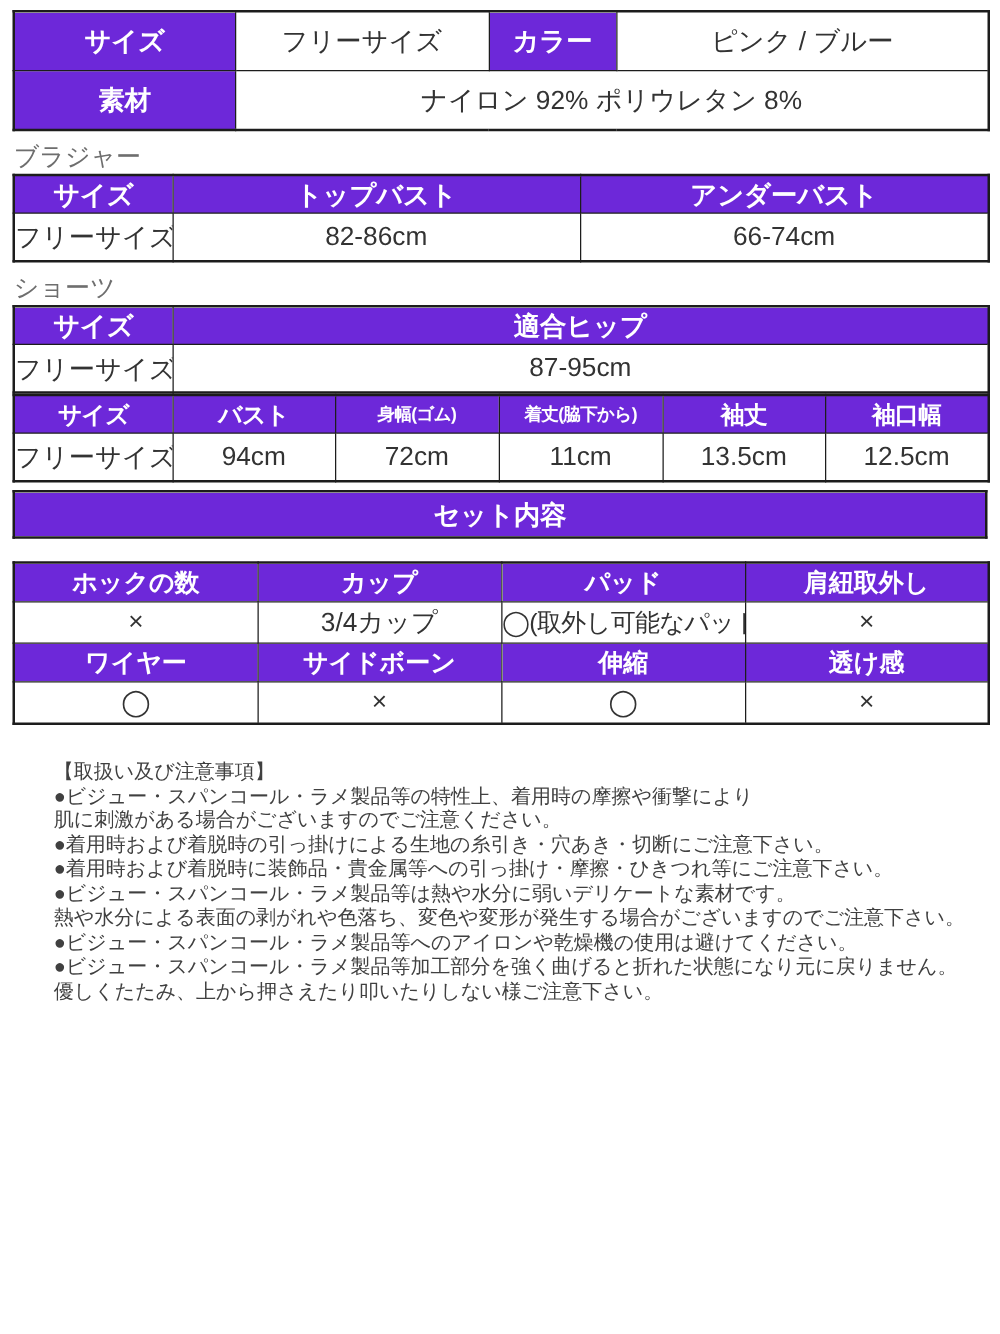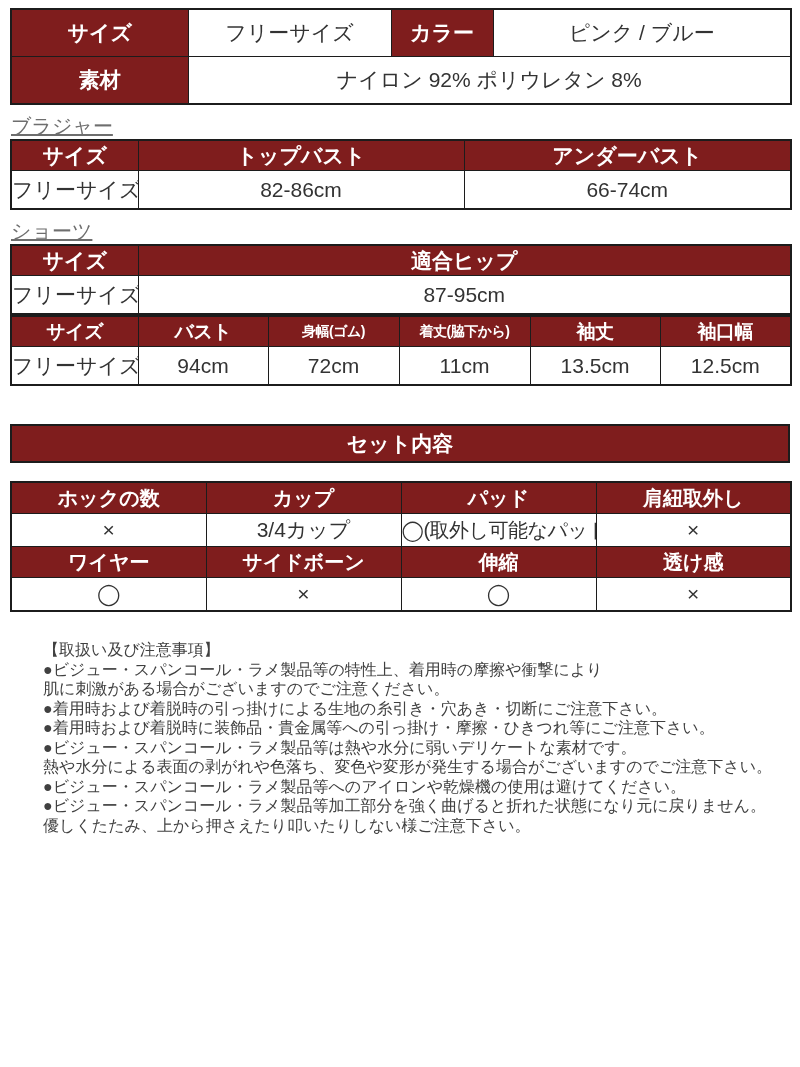--- a/index.html
+++ b/index.html
@@ -22,41 +22,40 @@
     border: 1px solid #1c1c1c;
     text-align: center;
     vertical-align: middle;
     font-size: 21px;
     color: #333333;
     padding: 0;
     overflow: hidden;
     white-space: nowrap;
   }
   td.hd {
-    background: #7f1d1d;
+    background: #6d28d9;
     color: #ffffff;
     font-weight: bold;
   }
 
   .t1 td { height: 46px; }
 
   .section-label {
     font-size: 20px;
     color: #6e6e6e;
     margin: 10px 0 2px 1px;
     line-height: 22px;
-    text-decoration: underline;
   }
   .t-spec .hrow td { height: 29px; }
   .t-spec .drow td { height: 37px; }
 
   .t-tops .hrow td { font-size: 19px; letter-spacing: -0.5px; }
   .t-tops .hrow td.narrowhd { font-size: 14px; letter-spacing: -0.5px; }
 
-  .t-set { margin-top: 38px; }
+  .t-set { margin-top: 6px; }
   .t-set .hrow td { height: 35px; }
   .t-set .drow td { height: 38px; font-size: 19px; letter-spacing: -0.5px; }
 
   .t-feat { margin-top: 18px; }
   .t-feat .hrow td { height: 30px; font-size: 20px; margin-top: 28px; }
   .t-feat .drow td { height: 32px; }
   .t-feat td.small { font-size: 20px; letter-spacing: -0.5px; }
 
   .notes {
     margin: 28px 15px 0 33px;

